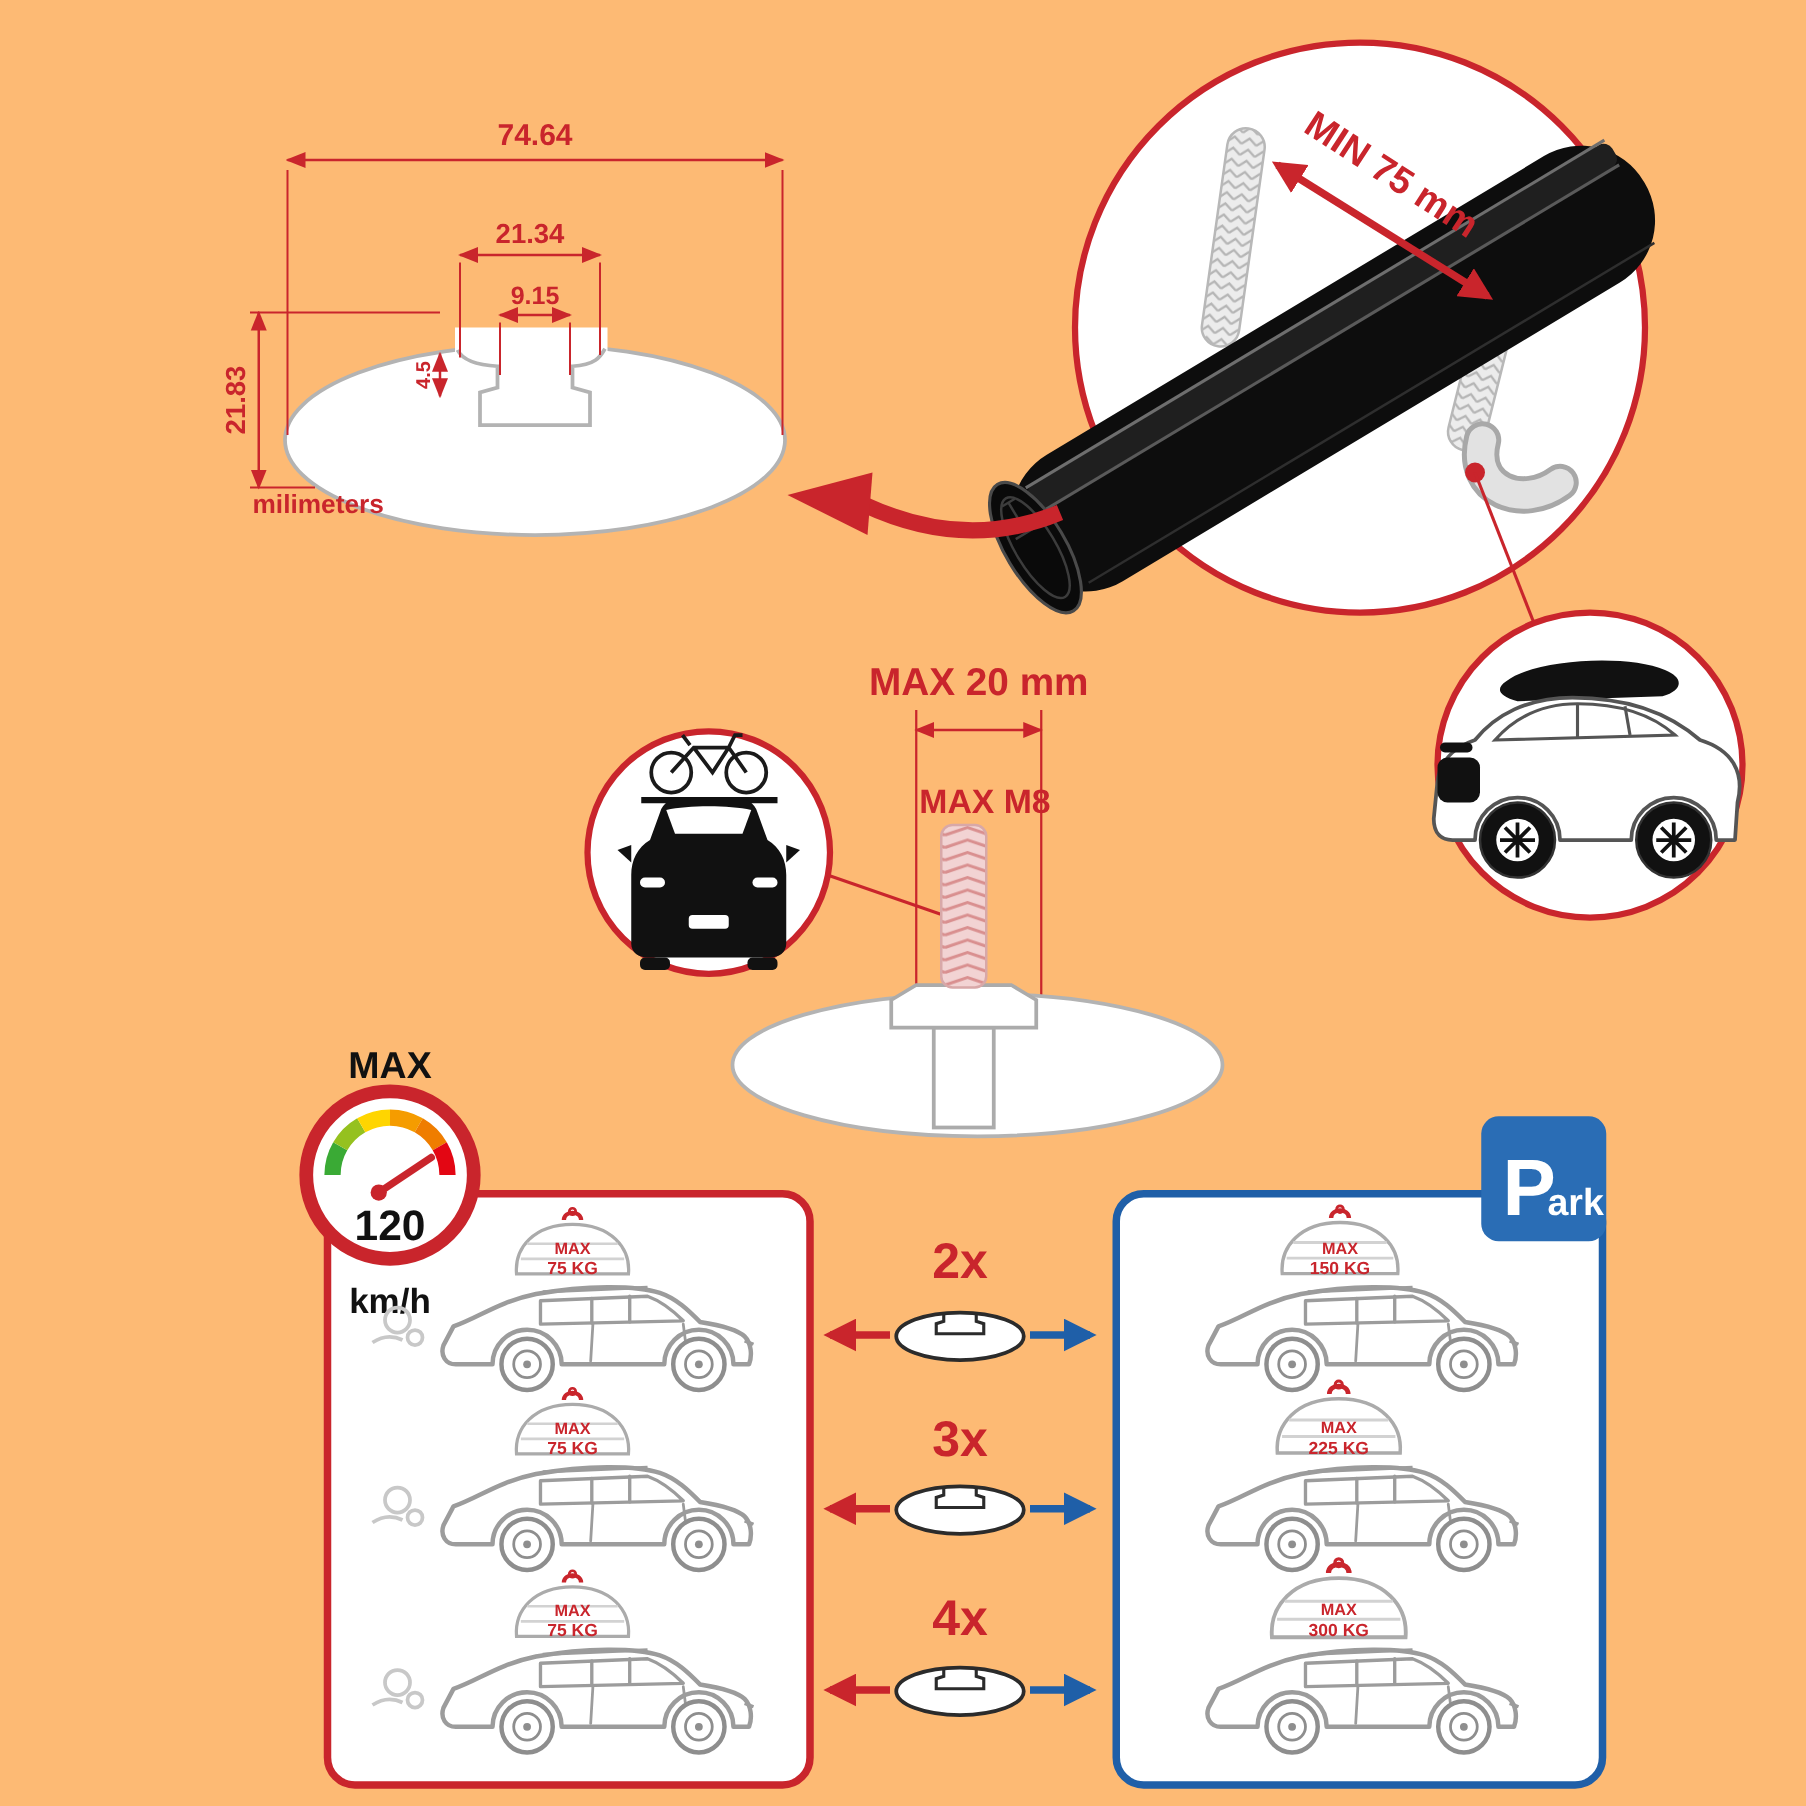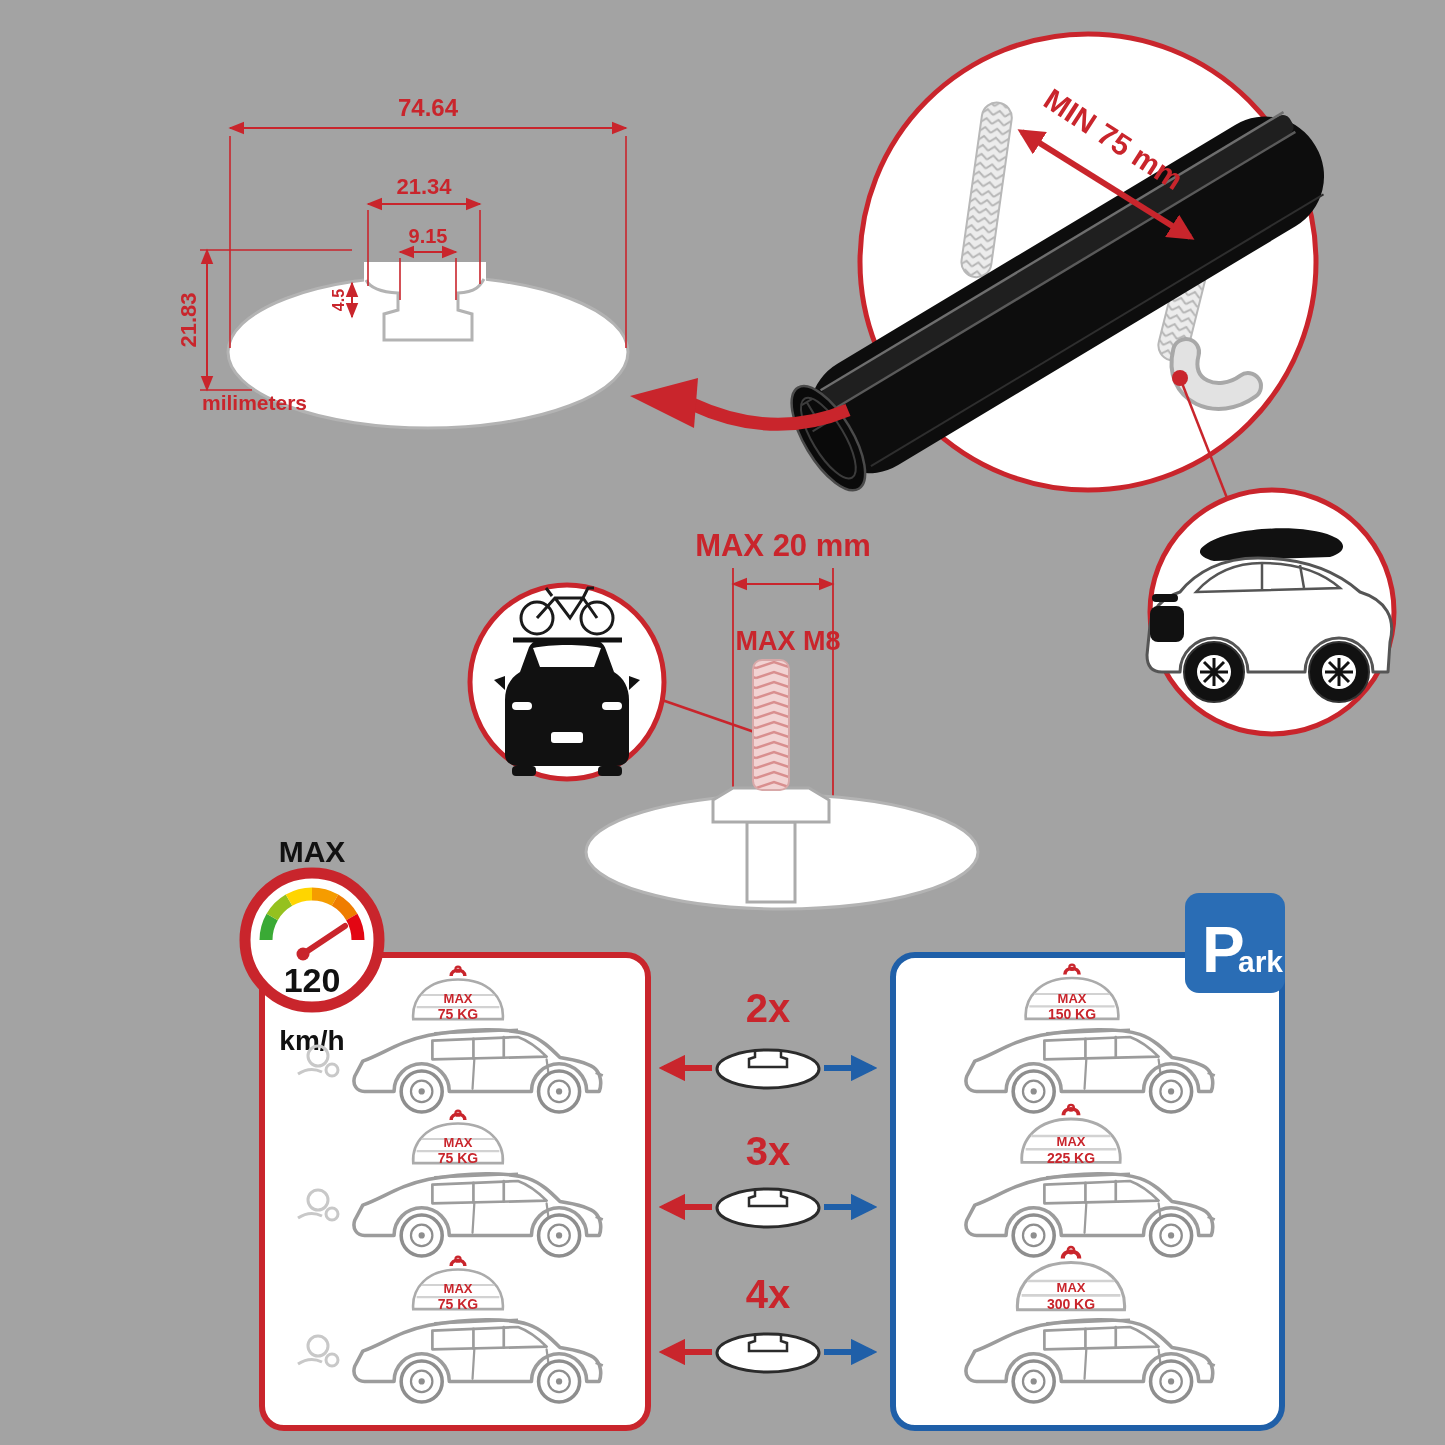--- a/index.html
+++ b/index.html
@@ -1,16 +1,16 @@
 <!DOCTYPE html>
 <html><head>
 <meta charset="utf-8">
 <style>
   html,body{margin:0;padding:0;background:#fff;}
-  .canvas{position:relative;width:1445px;height:1445px;background:#a3a3a3;overflow:hidden;}
+  .canvas{position:relative;width:1445px;height:1445px;background:#fdba74;overflow:hidden;}
   svg text{font-family:"Liberation Sans", sans-serif;}
   .dim{fill:#c9252c;font-weight:bold;}
   .blk{fill:#111;font-weight:bold;}
   .cargo-t{fill:#c9252c;font-weight:bold;}
   .white-t{fill:#fff;font-weight:bold;}
 </style>
 </head>
 <body>
 
 <div class="canvas">

